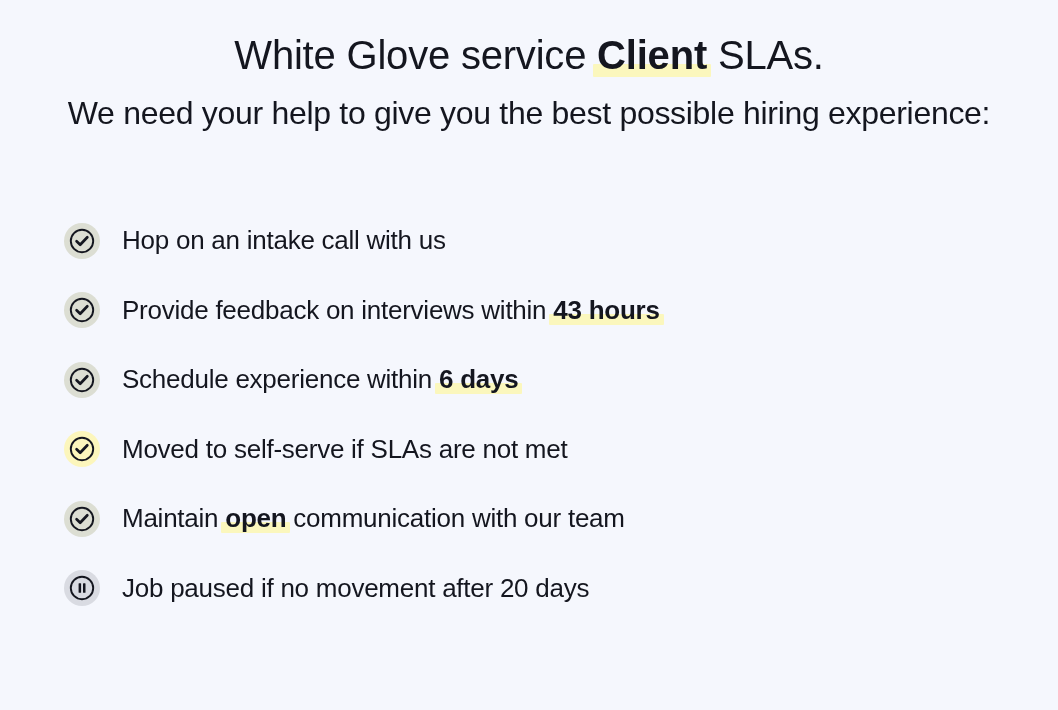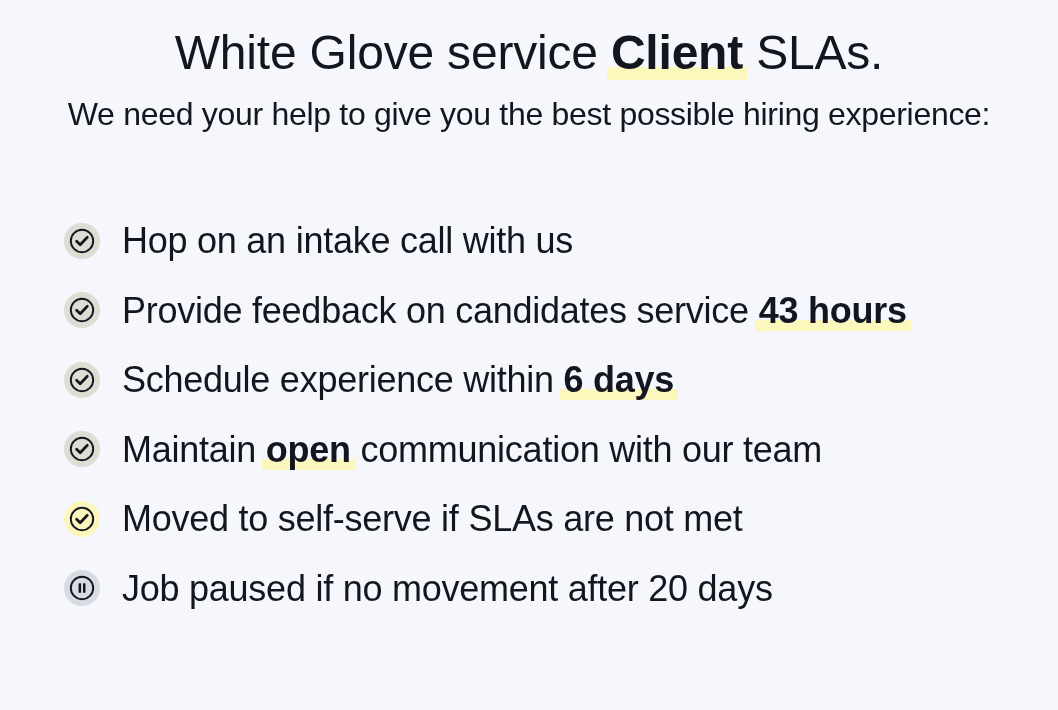--- a/index.html
+++ b/index.html
@@ -24,26 +24,26 @@
     position: relative;
     box-sizing: border-box;
   }
 
   
   .header {
     padding-top: 17px;
     text-align: center;
   }
   .title {
-    font-size: 48px;
+    font-size: 40px;
     line-height: 1.18;
     font-weight: 400;
     letter-spacing: -0.2px;
     color: #14161f;
-    margin: 8px;
+    margin: 15px;
     white-space: nowrap;
   }
   .subtitle {
     font-size: 32px;
     line-height: 1.22;
     font-weight: 400;
     letter-spacing: -0.3px;
     color: #14161f;
     margin: 13px 0 0 0;
     white-space: nowrap;
@@ -106,21 +106,21 @@
     justify-content: center;
     box-sizing: border-box;
   }
   .icon-badge.tone-gray  { background: #dcded3; }
   .icon-badge.tone-yellow{ background: #fcf6bc; }
   .icon-badge.tone-slate { background: #d9dbe2; }
 
   .icon-badge svg { display: block; }
 
   .sla-text {
-    font-size: 36px;
+    font-size: 26px;
     line-height: 1.2;
     letter-spacing: -0.25px;
     color: #14161f;
     white-space: nowrap;
     text-align: right;
   }
 </style>
 </head>
 <body>
 
@@ -147,57 +147,57 @@
 
     <li class="sla-item">
       <span class="icon-wrap">
         <span class="icon-badge tone-gray">
           <svg width="26" height="26" viewBox="0 0 26 26" aria-hidden="true">
             <circle cx="13" cy="13" r="11.2" fill="none" stroke="#14161f" stroke-width="1.9"></circle>
             <path d="M7.6 13.3 L11.2 16.8 L18.3 9.3" fill="none" stroke="#14161f" stroke-width="2.7" stroke-linecap="round" stroke-linejoin="round"></path>
           </svg>
         </span>
       </span>
-      <span class="sla-text"><span>Provide feedback on candidates service </span><span class="hl">43 hours</span></span>
+      <span class="sla-text"><span>Provide feedback on interviews within </span><span class="hl">43 hours</span></span>
     </li>
 
     <li class="sla-item">
       <span class="icon-wrap">
         <span class="icon-badge tone-gray">
           <svg width="26" height="26" viewBox="0 0 26 26" aria-hidden="true">
             <circle cx="13" cy="13" r="11.2" fill="none" stroke="#14161f" stroke-width="1.9"></circle>
             <path d="M7.6 13.3 L11.2 16.8 L18.3 9.3" fill="none" stroke="#14161f" stroke-width="2.7" stroke-linecap="round" stroke-linejoin="round"></path>
           </svg>
         </span>
       </span>
       <span class="sla-text"><span>Schedule experience within </span><span class="hl">6 days</span></span>
     </li>
 
     <li class="sla-item">
       <span class="icon-wrap">
+        <span class="icon-badge tone-yellow">
+          <svg width="26" height="26" viewBox="0 0 26 26" aria-hidden="true">
+            <circle cx="13" cy="13" r="11.2" fill="none" stroke="#14161f" stroke-width="1.9"></circle>
+            <path d="M7.6 13.3 L11.2 16.8 L18.3 9.3" fill="none" stroke="#14161f" stroke-width="2.7" stroke-linecap="round" stroke-linejoin="round"></path>
+          </svg>
+        </span>
+      </span>
+      <span class="sla-text"><span>Moved to self-serve if SLAs are not met</span></span>
+    </li>
+
+    <li class="sla-item">
+      <span class="icon-wrap">
         <span class="icon-badge tone-gray">
           <svg width="26" height="26" viewBox="0 0 26 26" aria-hidden="true">
             <circle cx="13" cy="13" r="11.2" fill="none" stroke="#14161f" stroke-width="1.9"></circle>
             <path d="M7.6 13.3 L11.2 16.8 L18.3 9.3" fill="none" stroke="#14161f" stroke-width="2.7" stroke-linecap="round" stroke-linejoin="round"></path>
           </svg>
         </span>
       </span>
       <span class="sla-text"><span>Maintain </span><span class="hl">open</span><span> communication with our team</span></span>
-    </li>
-
-    <li class="sla-item">
-      <span class="icon-wrap">
-        <span class="icon-badge tone-yellow">
-          <svg width="26" height="26" viewBox="0 0 26 26" aria-hidden="true">
-            <circle cx="13" cy="13" r="11.2" fill="none" stroke="#14161f" stroke-width="1.9"></circle>
-            <path d="M7.6 13.3 L11.2 16.8 L18.3 9.3" fill="none" stroke="#14161f" stroke-width="2.7" stroke-linecap="round" stroke-linejoin="round"></path>
-          </svg>
-        </span>
-      </span>
-      <span class="sla-text"><span>Moved to self-serve if SLAs are not met</span></span>
     </li>
 
     <li class="sla-item">
       <span class="icon-wrap">
         <span class="icon-badge tone-slate">
           <svg width="26" height="26" viewBox="0 0 26 26" aria-hidden="true">
             <circle cx="13" cy="13" r="11.2" fill="none" stroke="#14161f" stroke-width="1.9"></circle>
             <rect x="9.6" y="8.2" width="2.5" height="9.6" rx="0.6" fill="#14161f"></rect>
             <rect x="14.0" y="8.2" width="2.5" height="9.6" rx="0.6" fill="#14161f"></rect>
           </svg>

